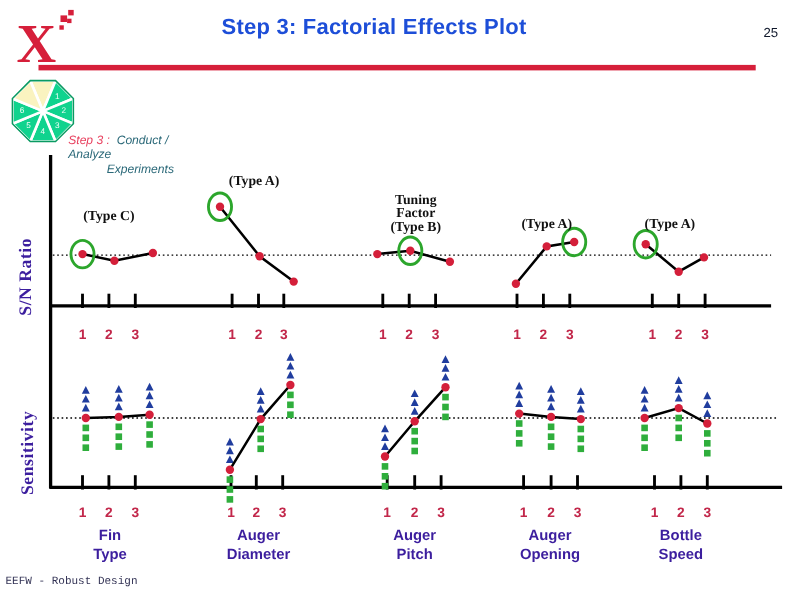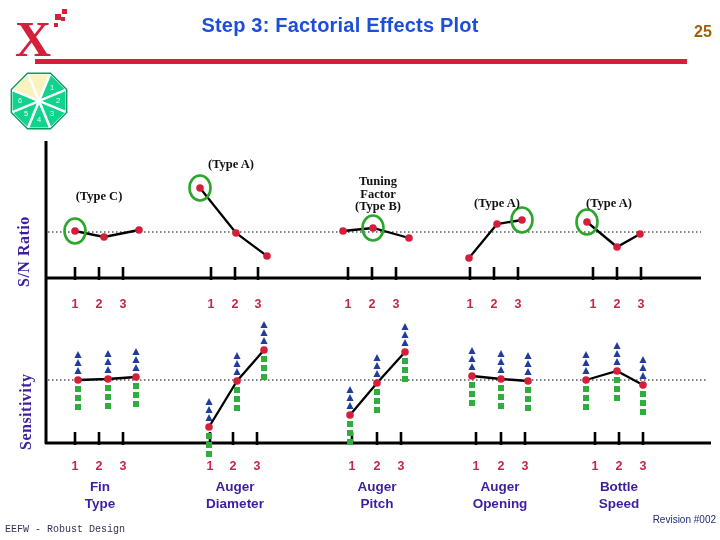--- a/index.html
+++ b/index.html
@@ -6,21 +6,21 @@
   #slide{
     position:relative;width:720px;height:540px;background:#ffffff;
     font-family:"Liberation Sans",sans-serif;overflow:hidden;
     box-shadow:0 0 0 1px #bbb;
   }
   .abs{position:absolute;}
   #slide-title{
     left:120px;top:14px;width:440px;text-align:center;
     font-size:20px;font-weight:700;color:#1d4ed8;letter-spacing:.2px;
   }
-  #page-number{left:694px;top:23px;font-size:16px;color:#a16207;font-weight:bold;}
+  #page-number{left:694px;top:23px;font-size:12px;color:#0f172a;}
   #title-rule{left:35px;top:59px;width:652px;height:5px;background:#d61f3a;}
   #logo-box{left:12px;top:8px;}
   #pinwheel-box{left:7px;top:69px;}
   #step-note{
     left:62px;top:122px;font-size:11px;font-style:italic;color:#2a6878;line-height:13px;
   }
   #step-note .pink{color:#e8415f;}
   #step-note .indent{padding-left:35px;}
   .row-label{
     transform-origin:0 0;transform:rotate(-90deg);
@@ -66,20 +66,25 @@
     <g id="pinwheel-digits" font-size="7.5" fill="rgba(255,255,255,0.95)" text-anchor="middle" font-family="Liberation Sans, sans-serif">
         <text x="45" y="21">1</text>
         <text x="51" y="34">2</text>
         <text x="45" y="47">3</text>
         <text x="32" y="53">4</text>
         <text x="19" y="47">5</text>
         <text x="13" y="34">6</text>
       </g>
   </svg>
 
+  <div id="step-note" class="abs">
+    <div><span class="pink">Step 3 :</span>&nbsp; <span>Conduct /</span></div>
+    <div>Analyze</div>
+    <div class="indent">Experiments</div>
+  </div>
 
   <div id="sn-row-label" class="abs row-label">S/N Ratio</div>
   <div id="sensitivity-row-label" class="abs row-label">Sensitivity</div>
 
   <svg id="plot-svg" class="abs" width="720" height="540">
       <line x1="46" y1="141" x2="46" y2="444" stroke="#000000" stroke-width="3"></line>
       <line x1="45" y1="278" x2="701" y2="278" stroke="#000000" stroke-width="3"></line>
       <line x1="48" y1="232" x2="701" y2="232" stroke="#000000" stroke-width="1.2" stroke-dasharray="1.5,2.5"></line>
       <line x1="75" y1="267" x2="75" y2="280" stroke="#000000" stroke-width="2.6"></line>
       <text x="75" y="308" text-anchor="middle" font-size="12.5" fill="#c2274a" font-weight="bold" font-family="Liberation Sans, sans-serif">1</text>
@@ -291,14 +296,13 @@
       <rect x="640" y="409" width="6" height="6" fill="#2fae3c"></rect>
       <polyline points="586,380 617,371 643,385" fill="none" stroke="#000000" stroke-width="2.3"></polyline>
       <circle cx="586" cy="380" r="3.8" fill="#d41f3a"></circle>
       <circle cx="617" cy="371" r="3.8" fill="#d41f3a"></circle>
       <circle cx="643" cy="385" r="3.8" fill="#d41f3a"></circle>
       <text x="619" y="491" text-anchor="middle" font-size="13.5" fill="#3c1e9e" font-weight="bold" font-family="Liberation Sans, sans-serif">Bottle</text>
       <text x="619" y="508" text-anchor="middle" font-size="13.5" fill="#3c1e9e" font-weight="bold" font-family="Liberation Sans, sans-serif">Speed</text>
     </svg>
 
   <div id="footer-left" class="abs">EEFW - Robust Design</div>
-  <div id="footer-right" class="abs">Revision #002</div>
 </div>
 
 </body></html>

